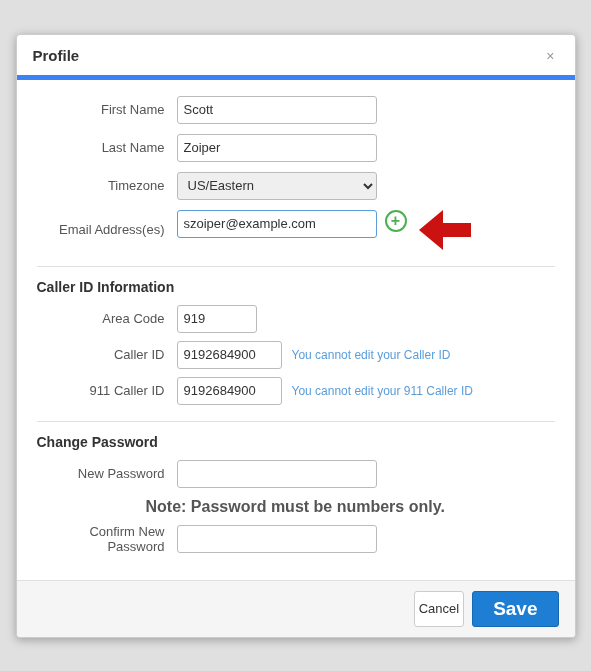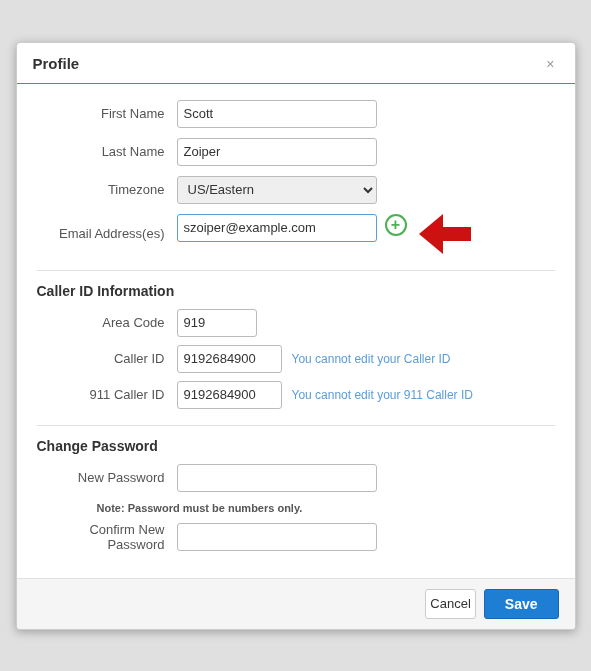--- a/index.html
+++ b/index.html
@@ -16,21 +16,21 @@
     .dialog {
       background: #fff;
       width: 560px;
       border: 1px solid #ccc;
       border-radius: 4px;
       box-shadow: 0 2px 10px rgba(0,0,0,0.3);
       position: relative;
     }
     .dialog-header {
       padding: 12px 16px 10px 16px;
-      border-bottom: 1px solid #3b82f6;
+      border-bottom: 5px solid #3b82f6;
       display: flex;
       justify-content: space-between;
       align-items: center;
     }
     .dialog-title {
       font-size: 15px;
       font-weight: bold;
       color: #333;
     }
     .close-btn {
@@ -110,23 +110,23 @@
       display: flex;
       align-items: center;
       margin-bottom: 8px;
     }
     .caller-note {
       margin-left: 10px;
       color: #5b9dd9;
       font-size: 12px;
     }
     .note-text {
-      font-size: 11px;
+      font-size: 16px;
       color: #555;
-      margin-left: 60px;
+      margin-left: 109px;
       margin-bottom: 8px;
     }
     .note-text span {
       font-weight: bold;
       color: #555;
     }
     .dialog-footer {
       background: #f5f5f5;
       border-top: 1px solid #e0e0e0;
       padding: 10px 16px;
@@ -142,21 +142,21 @@
       padding: 6px 4px;
       font-size: 13px;
       cursor: pointer;
       color: #333;
     }
     .btn-save {
       background: #1e7ed4;
       border: 1px solid #1568b3;
       border-radius: 3px;
       padding: 6px 20px;
-      font-size: 14px;
+      font-size: 19px;
       cursor: pointer;
       color: #fff;
       font-weight: bold;
     }
     
     .red-arrow {
       display: flex;
       align-items: center;
       margin-left: 4px;
     }

